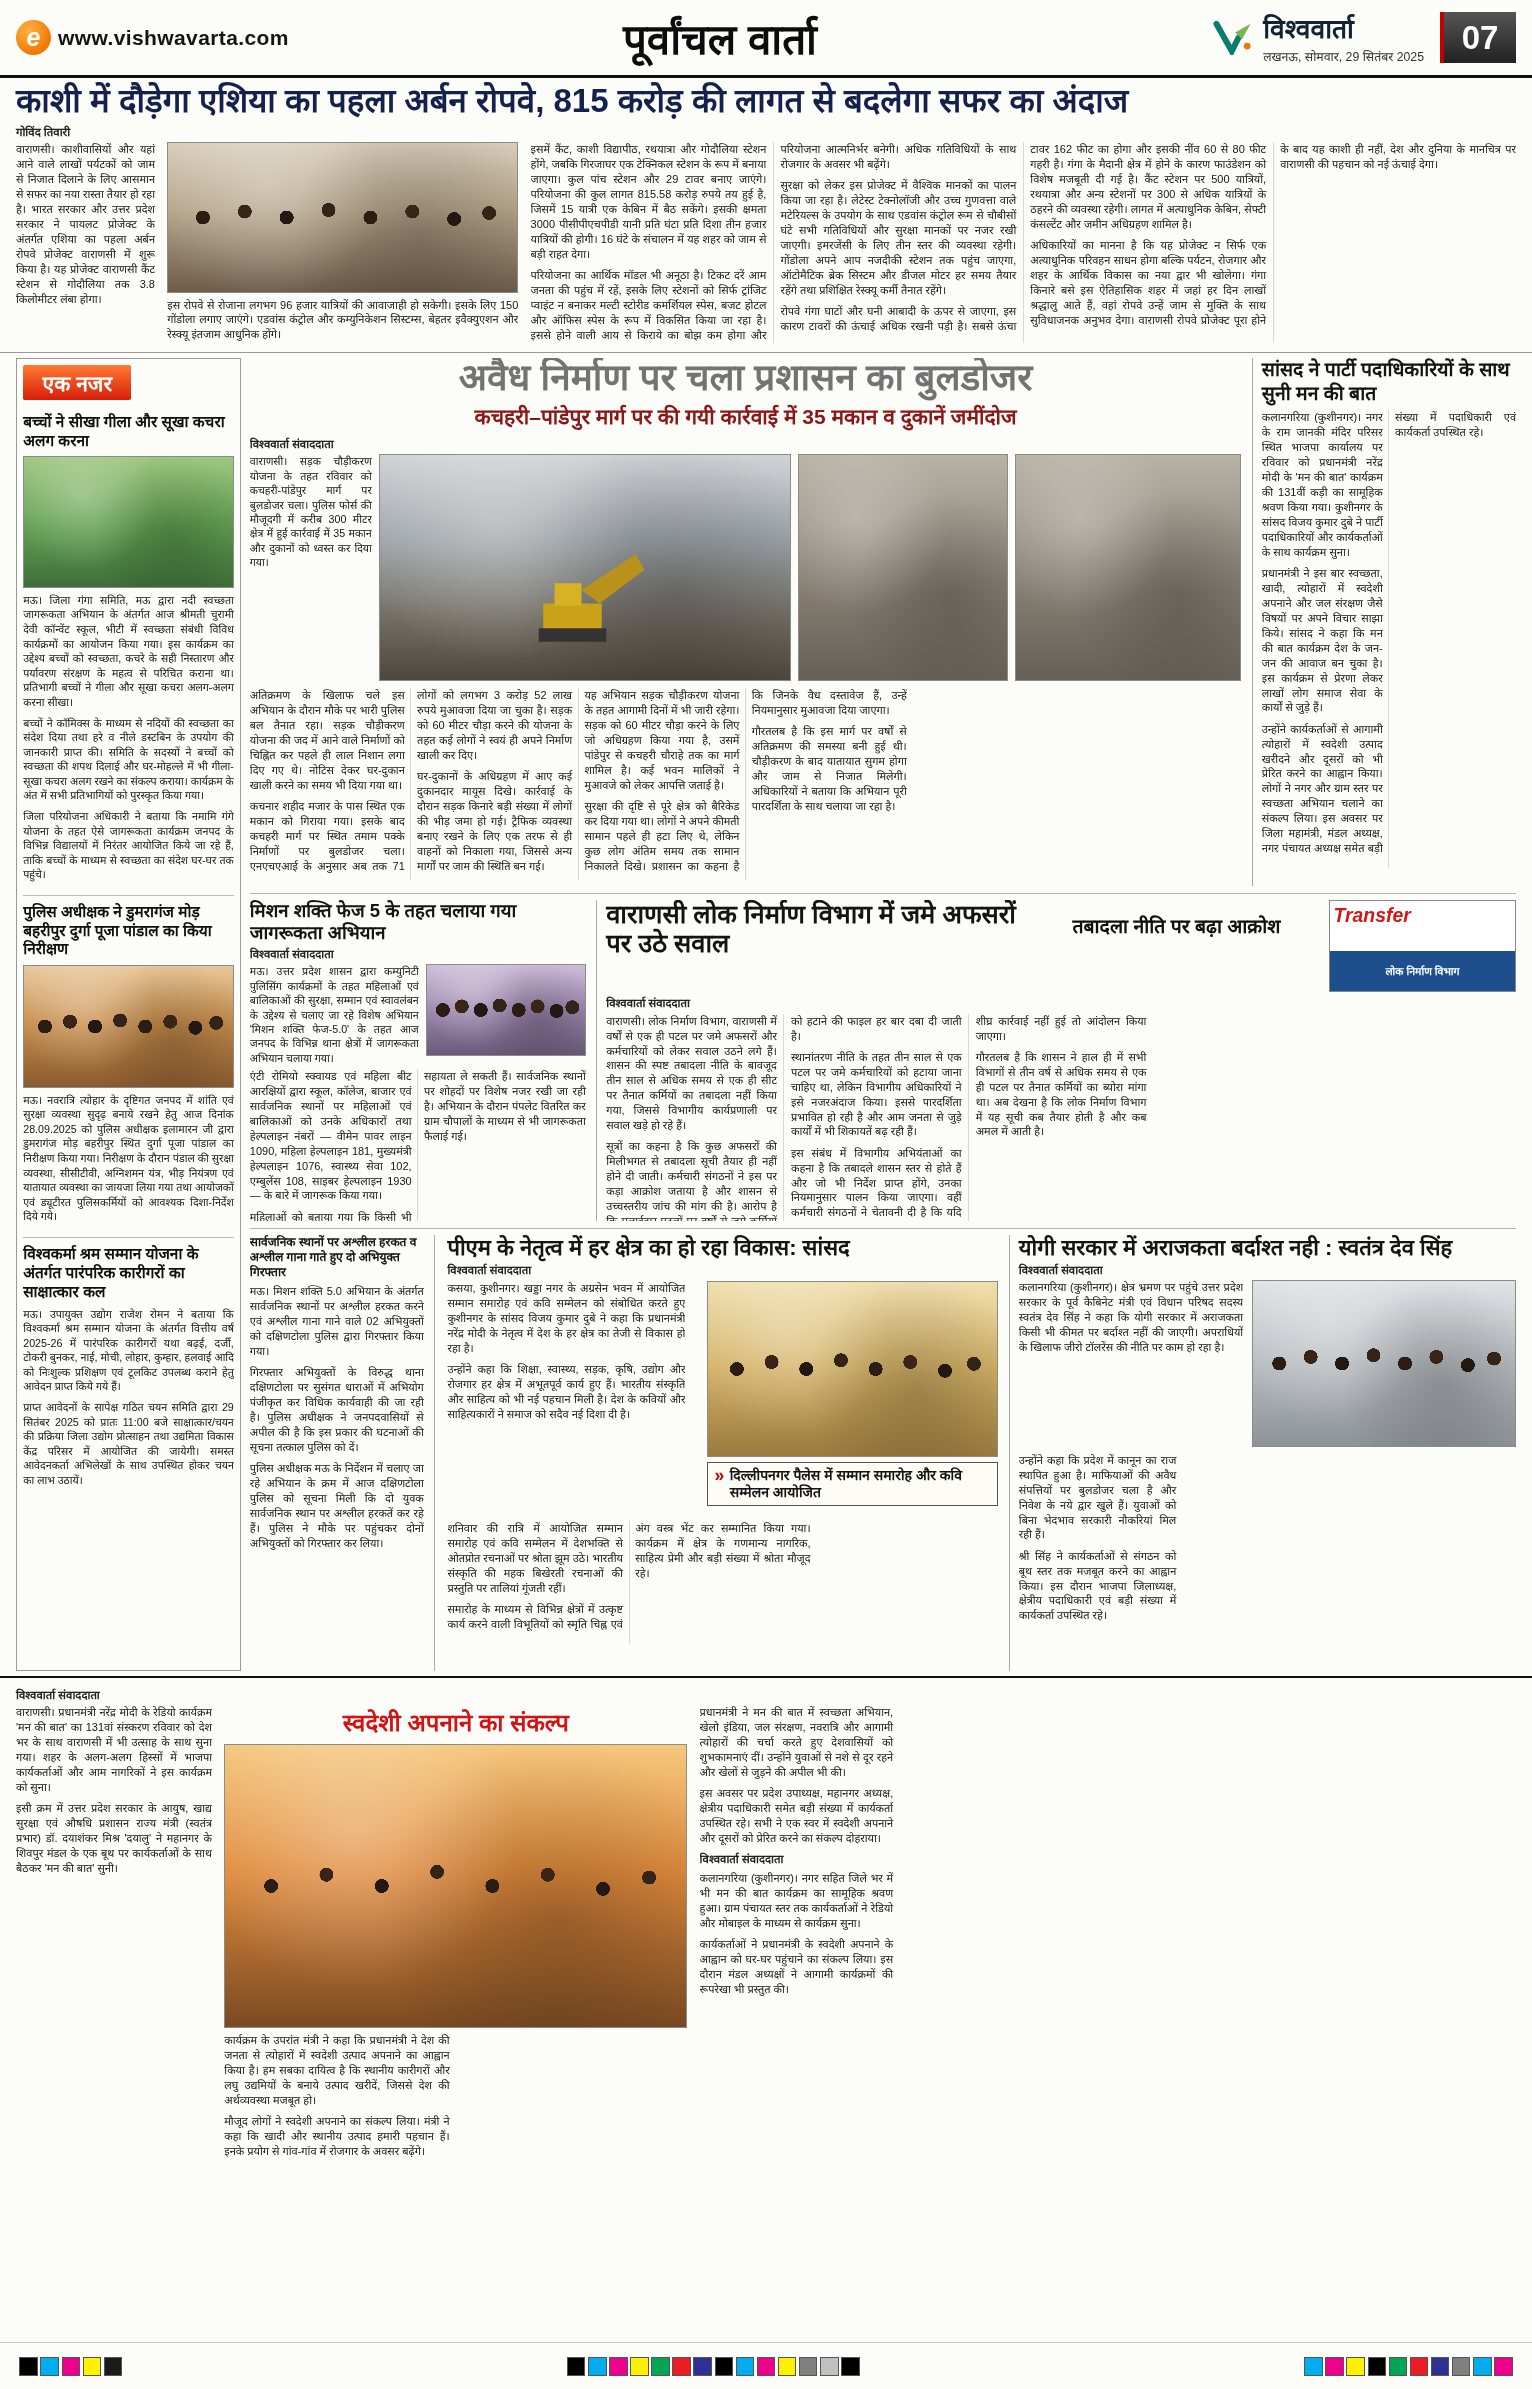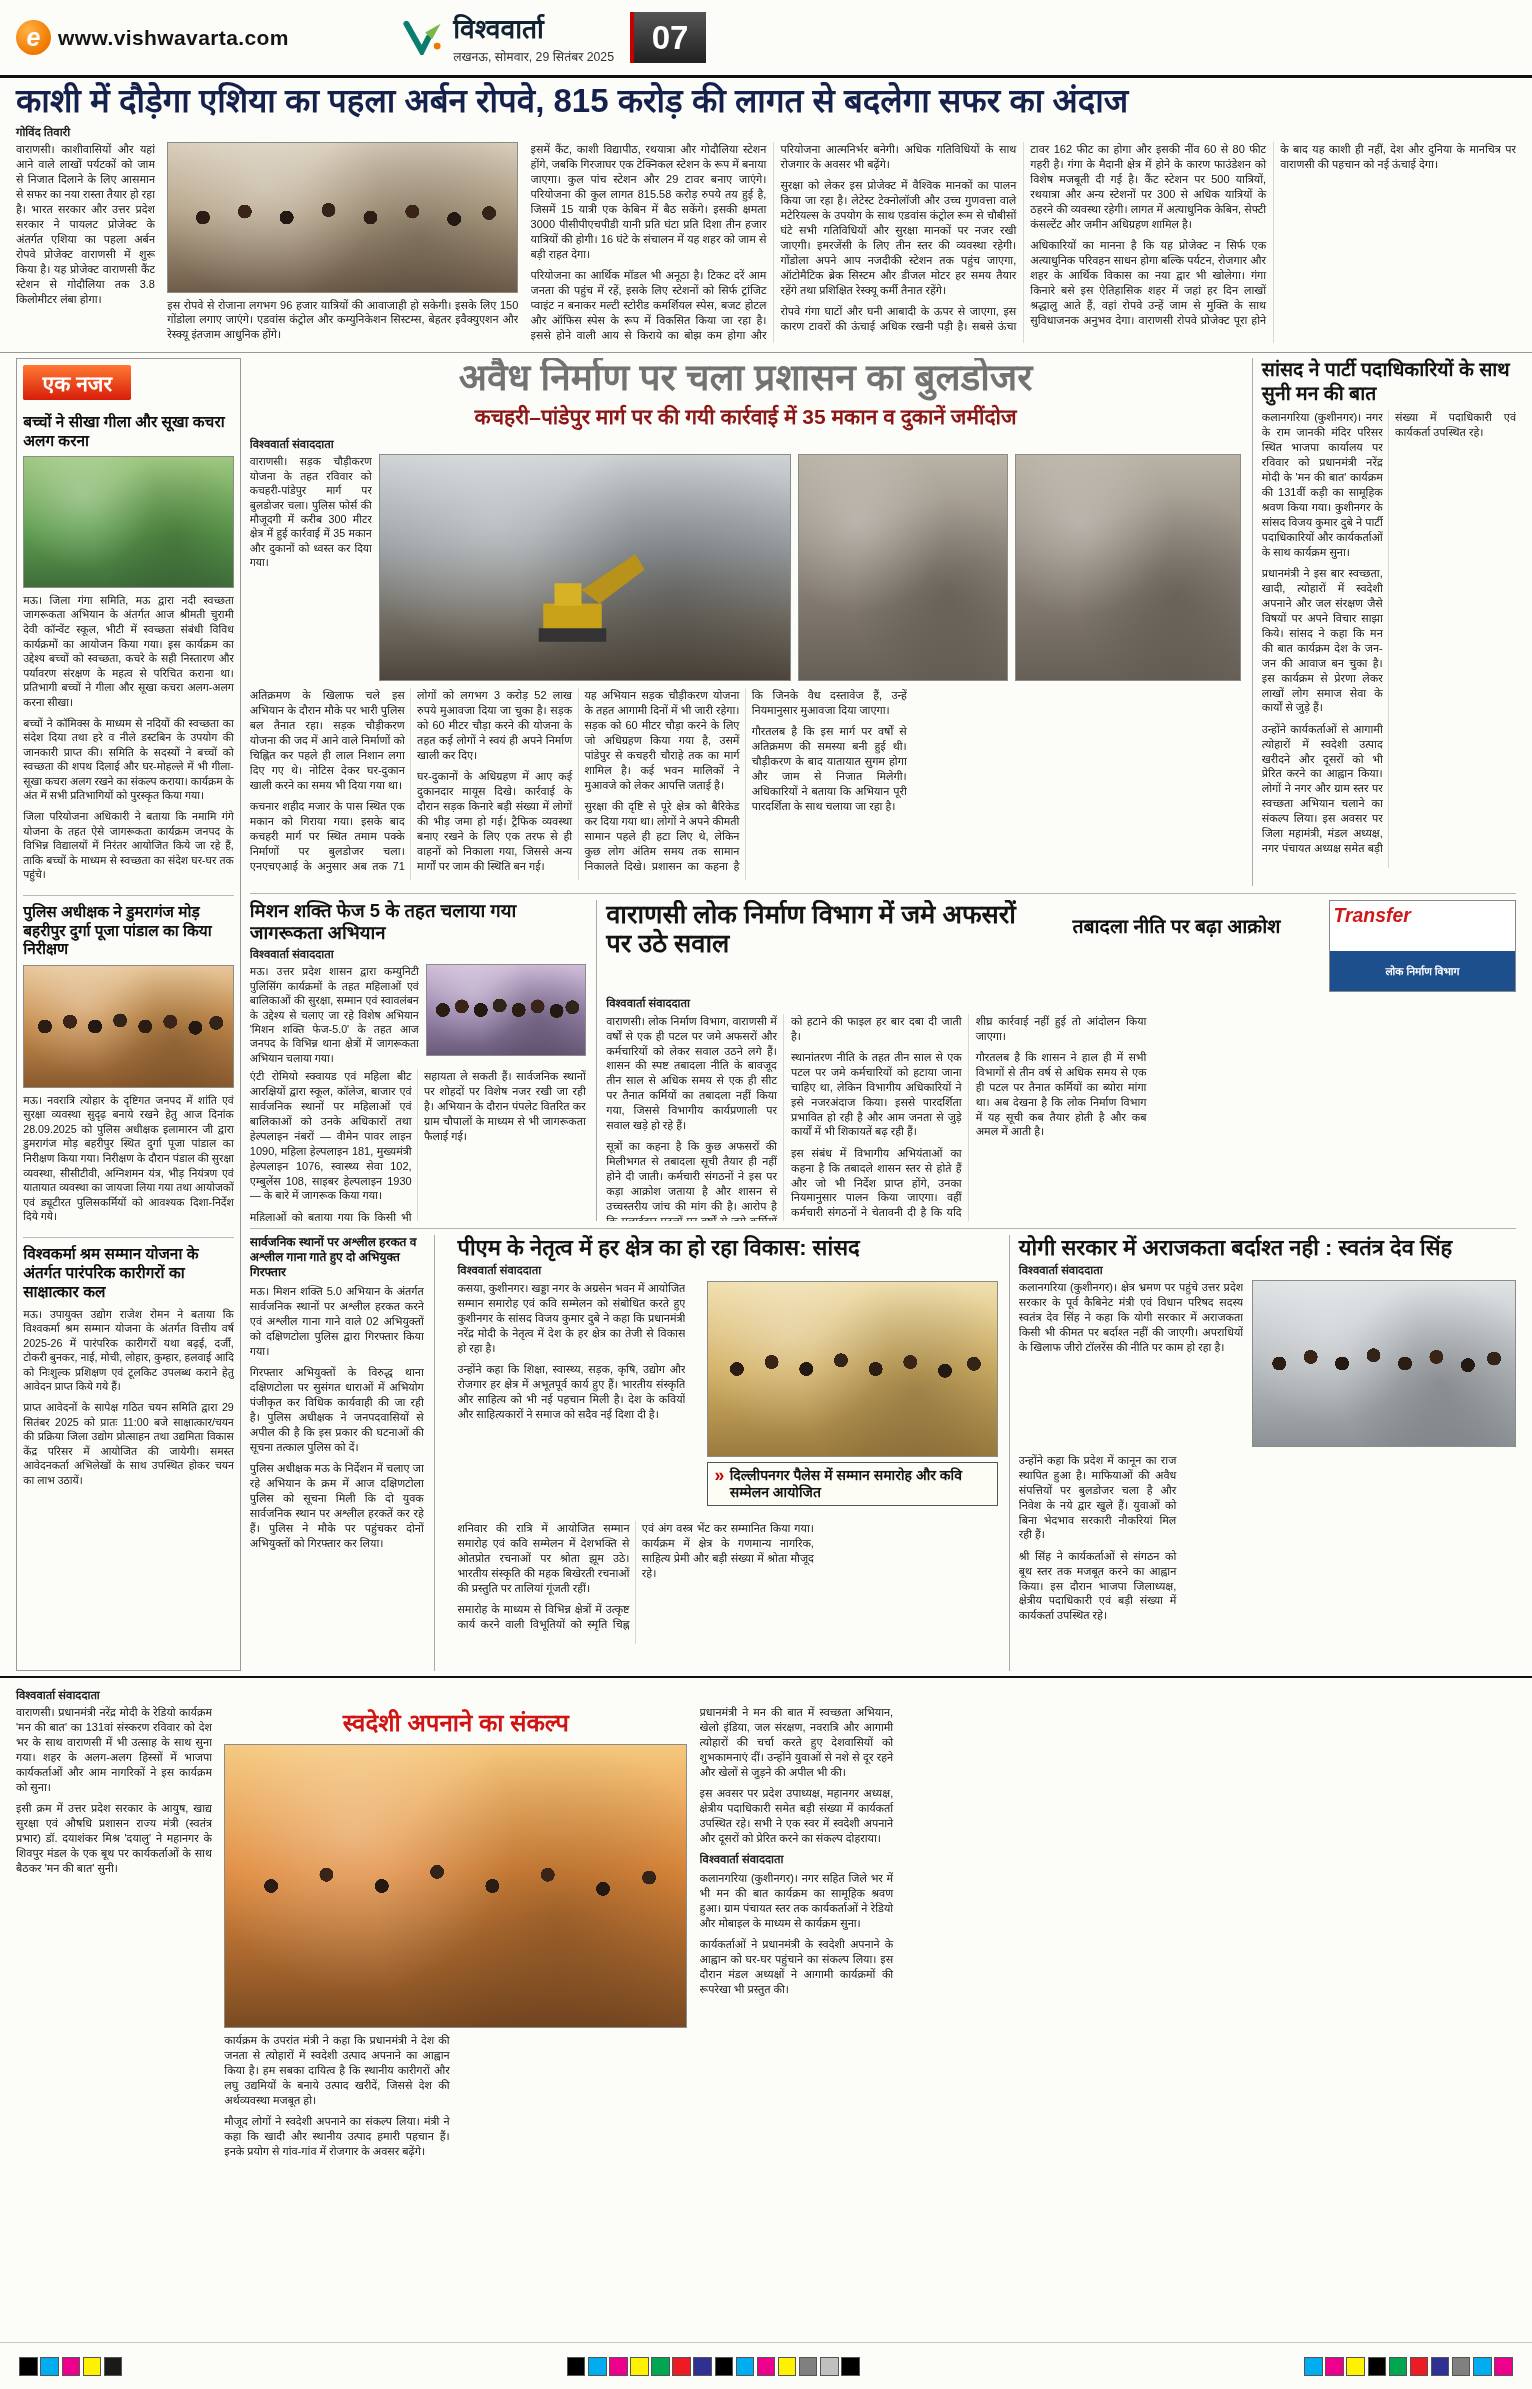--- a/index.html
+++ b/index.html
@@ -116,21 +116,21 @@
   .transfer-cap{position:absolute;left:0;right:0;bottom:0;background:#1d4f8c;color:#fff;font-size:10.6px;
                 text-align:center;padding:13px 0;font-weight:bold}
   .pwd-body{height:236px}
 
   
   .obscene{overflow:hidden}
   .obscene h4{font-size:12px;line-height:1.25;margin-bottom:4.4px}
   .obscene-body{height:379px}
 
   
-  .pmdev{border-left:0.9px solid #aaa;padding-left:22px;overflow:hidden}
+  .pmdev{border-left:0.9px solid #aaa;padding-left:12px;overflow:hidden}
   .pmdev h3{font-size:22px;line-height:1.15;margin-bottom:1.8px}
   .pmdev-row{display:flex;gap:22px;margin:4px 0}
   .pmdev-intro{flex:1;height:236px}
   .pmdev-right{width:291px;flex:none;display:flex;flex-direction:column;gap:5.3px}
   .pmdev-photo{height:176px}
   .honor-box{border:1.8px solid #555;padding:4.4px 6.2px;display:flex;gap:5.3px;align-items:flex-start;background:#fdfdf6}
   .honor-mark{color:#c40000;font-weight:bold;font-size:17.6px;line-height:1}
   .honor-text{font-size:14px;font-weight:bold;line-height:1.2}
   .pmdev-body{height:123px}
 
@@ -162,20 +162,21 @@
 </head>
 <body>
 
 <div class="page">
 
   <header class="masthead">
     <div class="brand-left">
       <span class="e-logo">e</span>
       <span class="site-url">www.vishwavarta.com</span>
     </div>
+    <h1 class="paper-title">पूर्वांचल वार्ता</h1>
     <div class="brand-right">
       <svg class="v-logo" viewBox="0 0 48 40">
         <path d="M4 4 L22 36 L30 20" fill="none" stroke="#0a7d6f" stroke-width="7" stroke-linecap="round"></path>
         <path d="M26 14 L44 4 L34 22" fill="#7ab648"></path>
         <circle cx="40" cy="30" r="4" fill="#f07800"></circle>
       </svg>
       <div>
         <div class="brand-name">विश्ववार्ता</div>
         <div class="edition-line">लखनऊ, सोमवार, 29 सितंबर 2025</div>
       </div>

